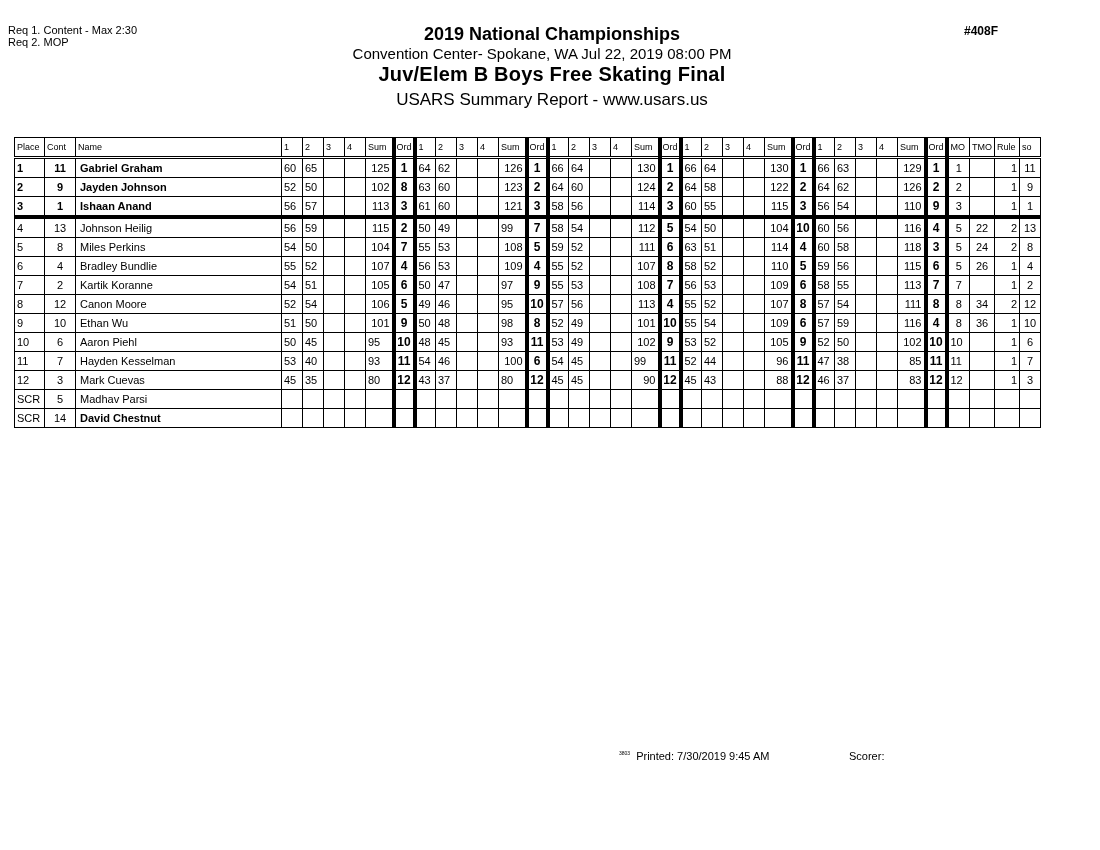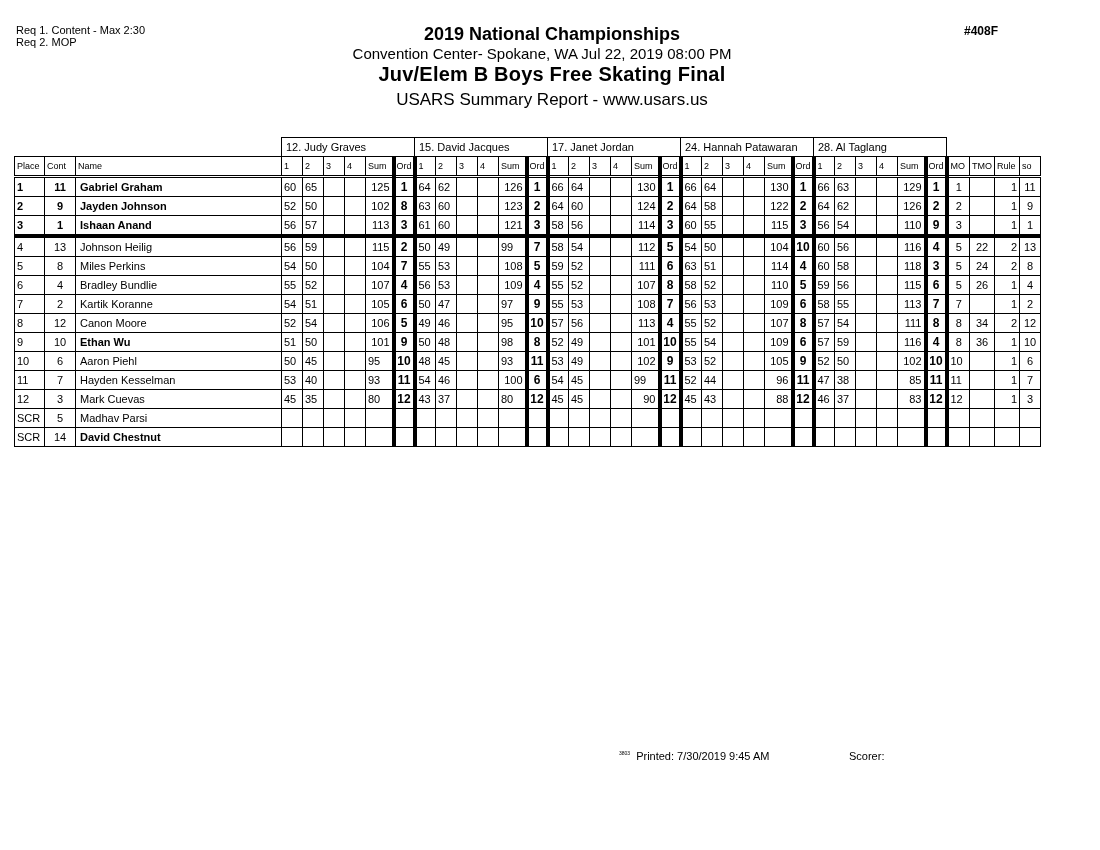--- a/index.html
+++ b/index.html
@@ -1,18 +1,18 @@
 <!DOCTYPE html>
 <html><head>
 <meta charset="utf-8">
 <style>
   html, body { margin:0; padding:0; background:#ffffff; }
   body { width:1100px; height:850px; position:relative; overflow:hidden;
          font-family:"Liberation Sans", sans-serif; color:#000; }
-  .req { position:absolute; left:16px; top:24px; font-size:11px; line-height:12px; }
+  .req { position:absolute; left:8px; top:24px; font-size:11px; line-height:12px; }
   .hdr { position:absolute; left:0; width:1100px; text-align:center; }
   .h1 { top:24px; font-size:18px; font-weight:bold; left:2px; }
   .h2 { top:45px; font-size:15px; left:-8px; }
   .h3 { top:63px; font-size:20px; font-weight:bold; left:2px; letter-spacing:0.2px; }
   .h4 { top:90px; font-size:17px; left:2px; }
   .evnum { position:absolute; left:964px; top:24px; font-size:12px; font-weight:bold; }
 
   table.res { position:absolute; left:14px; top:137px; border-collapse:collapse; table-layout:fixed; font-size:11px; }
   table.res td { height:18px; padding:0 2px; border:1px solid #000; white-space:nowrap; overflow:hidden; line-height:18px; }
   table.res tr.jh td { height:17px; font-size:11px; }
@@ -78,29 +78,20 @@
       <col style="width: 21px;">
       <col style="width: 21px;">
       <col style="width: 28px;">
       <col style="width: 21px;">
       <col style="width: 23px;">
       <col style="width: 25px;">
       <col style="width: 25px;">
       <col style="width: 21px;">
     </colgroup>
   <tbody id="tbody">
-      <tr class="jh">
-        <td class="blank" colspan="3"></td>
-        <td class="jname" colspan="6">12.  Judy Graves</td>
-        <td class="jname" colspan="6">15.  David Jacques</td>
-        <td class="jname" colspan="6">17.  Janet Jordan</td>
-        <td class="jname" colspan="6">24.  Hannah Patawaran</td>
-        <td class="jname" colspan="6">28.  Al Taglang</td>
-        <td class="blank" colspan="4"></td>
-      </tr>
       <tr class="ch">
         <td class="l">Place</td>
         <td>Cont</td>
         <td class="l">Name</td>
         <td>1</td>
         <td>2</td>
         <td>3</td>
         <td>4</td>
         <td>Sum</td>
         <td class="ordcell" style="font-weight: normal; font-size: 9px; border-bottom: 3px double rgb(0, 0, 0);">Ord</td>
@@ -441,21 +432,21 @@
         <td class="r">111</td>
         <td class="ordcell">8</td>
         <td class="c">8</td>
         <td class="c">34</td>
         <td class="r">2</td>
         <td class="c">12</td>
       </tr>
       <tr>
         <td>9</td>
         <td class="c">10</td>
-        <td style="padding-left: 4px; font-weight: bold;">Ethan Wu</td>
+        <td style="padding-left: 4px;">Ethan Wu</td>
         <td>51</td>
         <td>50</td>
         <td></td>
         <td></td>
         <td class="r">101</td>
         <td class="ordcell">9</td>
         <td>50</td>
         <td>48</td>
         <td></td>
         <td></td>

